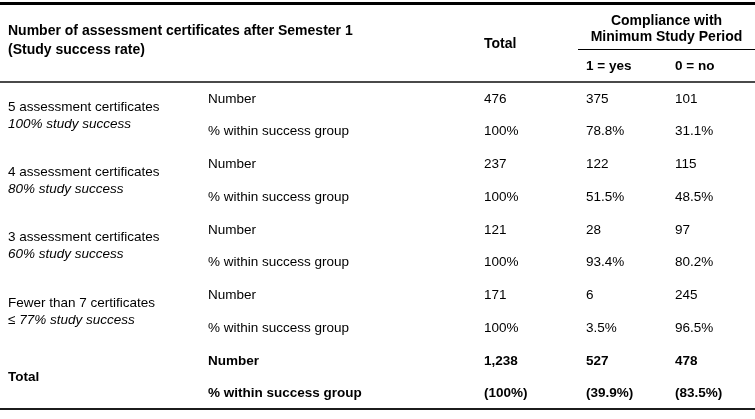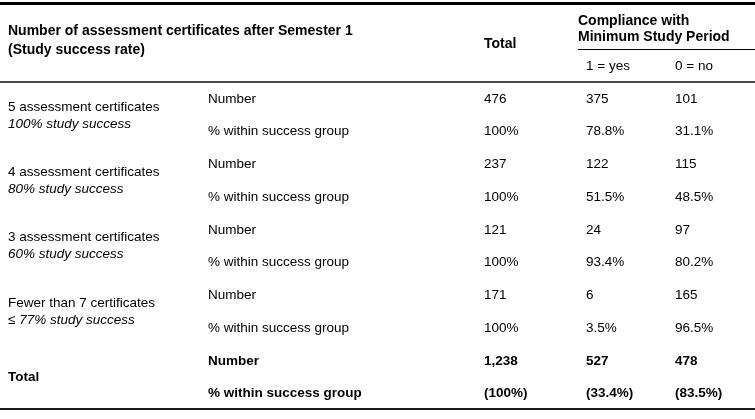--- a/index.html
+++ b/index.html
@@ -53,26 +53,27 @@
   }
   th.total-head {
     font-weight: bold;
     font-size: 14px;
     border-bottom: 2px solid #4a4a4a;
   }
   th.comp-head {
     font-weight: bold;
     font-size: 14px;
     line-height: 16px;
+    text-align: center;
     vertical-align: top;
     padding: 7px 0 0 0;
     border-bottom: 1.5px solid #000000;
   }
   th.sub-head {
-    font-weight: normal;
+    font-weight: bold;
     font-size: 13.5px;
     border-bottom: 2px solid #4a4a4a;
   }
 
   
   tbody tr { height: 32.8px; }
   td.group-cell { line-height: 17px; }
   .group-note { font-style: italic; }
   tr.bold-row td, td.bold-cell { font-weight: bold; }
 </style>
@@ -141,39 +142,39 @@
         <td>48.5%</td>
       </tr>
 
       <tr>
         <td class="group-cell" rowspan="2">
           <div>3 assessment certificates</div>
           <div class="group-note">60% study success</div>
         </td>
         <td>Number</td>
         <td>121</td>
-        <td>24</td>
+        <td>28</td>
         <td>97</td>
       </tr>
       <tr>
         <td>% within success group</td>
         <td>100%</td>
         <td>93.4%</td>
         <td>80.2%</td>
       </tr>
 
       <tr>
         <td class="group-cell" rowspan="2">
           <div>Fewer than 7 certificates</div>
           <div class="group-note">≤ 77% study success</div>
         </td>
         <td>Number</td>
         <td>171</td>
         <td>6</td>
-        <td>165</td>
+        <td>245</td>
       </tr>
       <tr>
         <td>% within success group</td>
         <td>100%</td>
         <td>3.5%</td>
         <td>96.5%</td>
       </tr>
 
       <tr class="bold-row">
         <td class="group-cell bold-cell" rowspan="2">
@@ -181,18 +182,18 @@
           <div class="group-note"></div>
         </td>
         <td>Number</td>
         <td>1,238</td>
         <td>527</td>
         <td>478</td>
       </tr>
       <tr class="bold-row">
         <td>% within success group</td>
         <td>(100%)</td>
-        <td>(33.4%)</td>
+        <td>(39.9%)</td>
         <td>(83.5%)</td>
       </tr>
     </tbody>
   </table>
 </div>
 
 </body></html>

